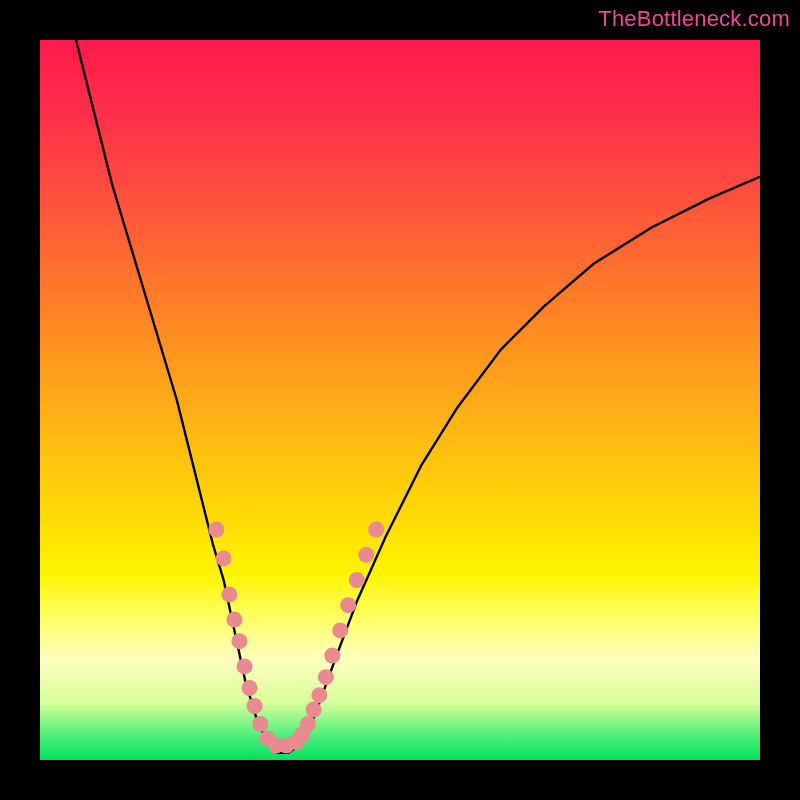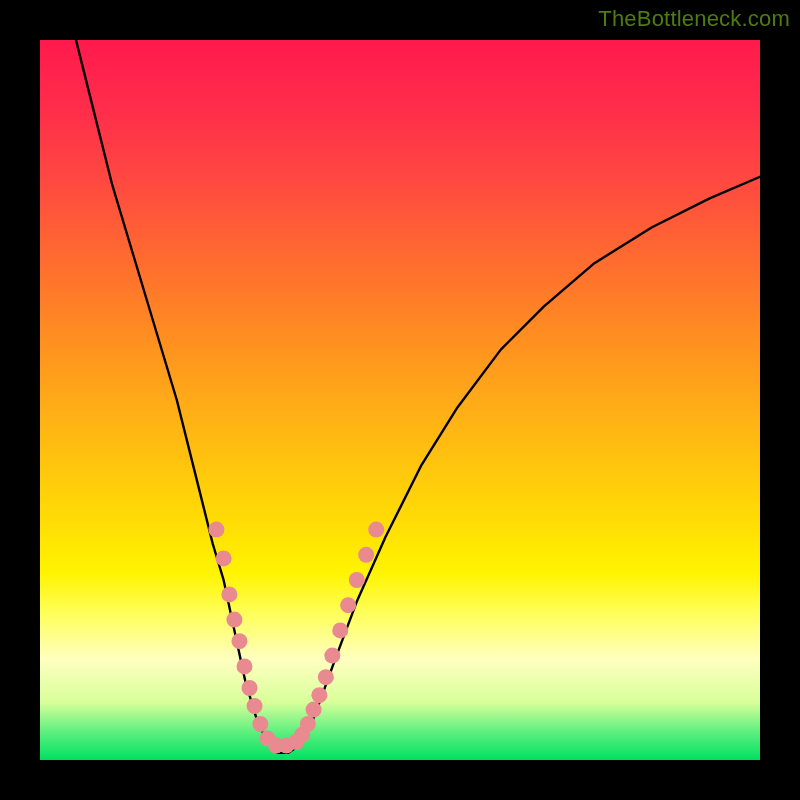--- a/index.html
+++ b/index.html
@@ -64,21 +64,21 @@
     stroke-linejoin: round;
   }
   .dot {
     fill: #e88a8f;
     stroke: none;
   }
   .watermark {
     position: absolute;
     top: 6px;
     right: 10px;
-    color: #4d7c0f;
+    color: #ec4899;
     font-size: 22px;
     letter-spacing: 0.2px;
     font-weight: 500;
   }
 </style>
 </head>
 <body>
 
 <div class="stage">
 

